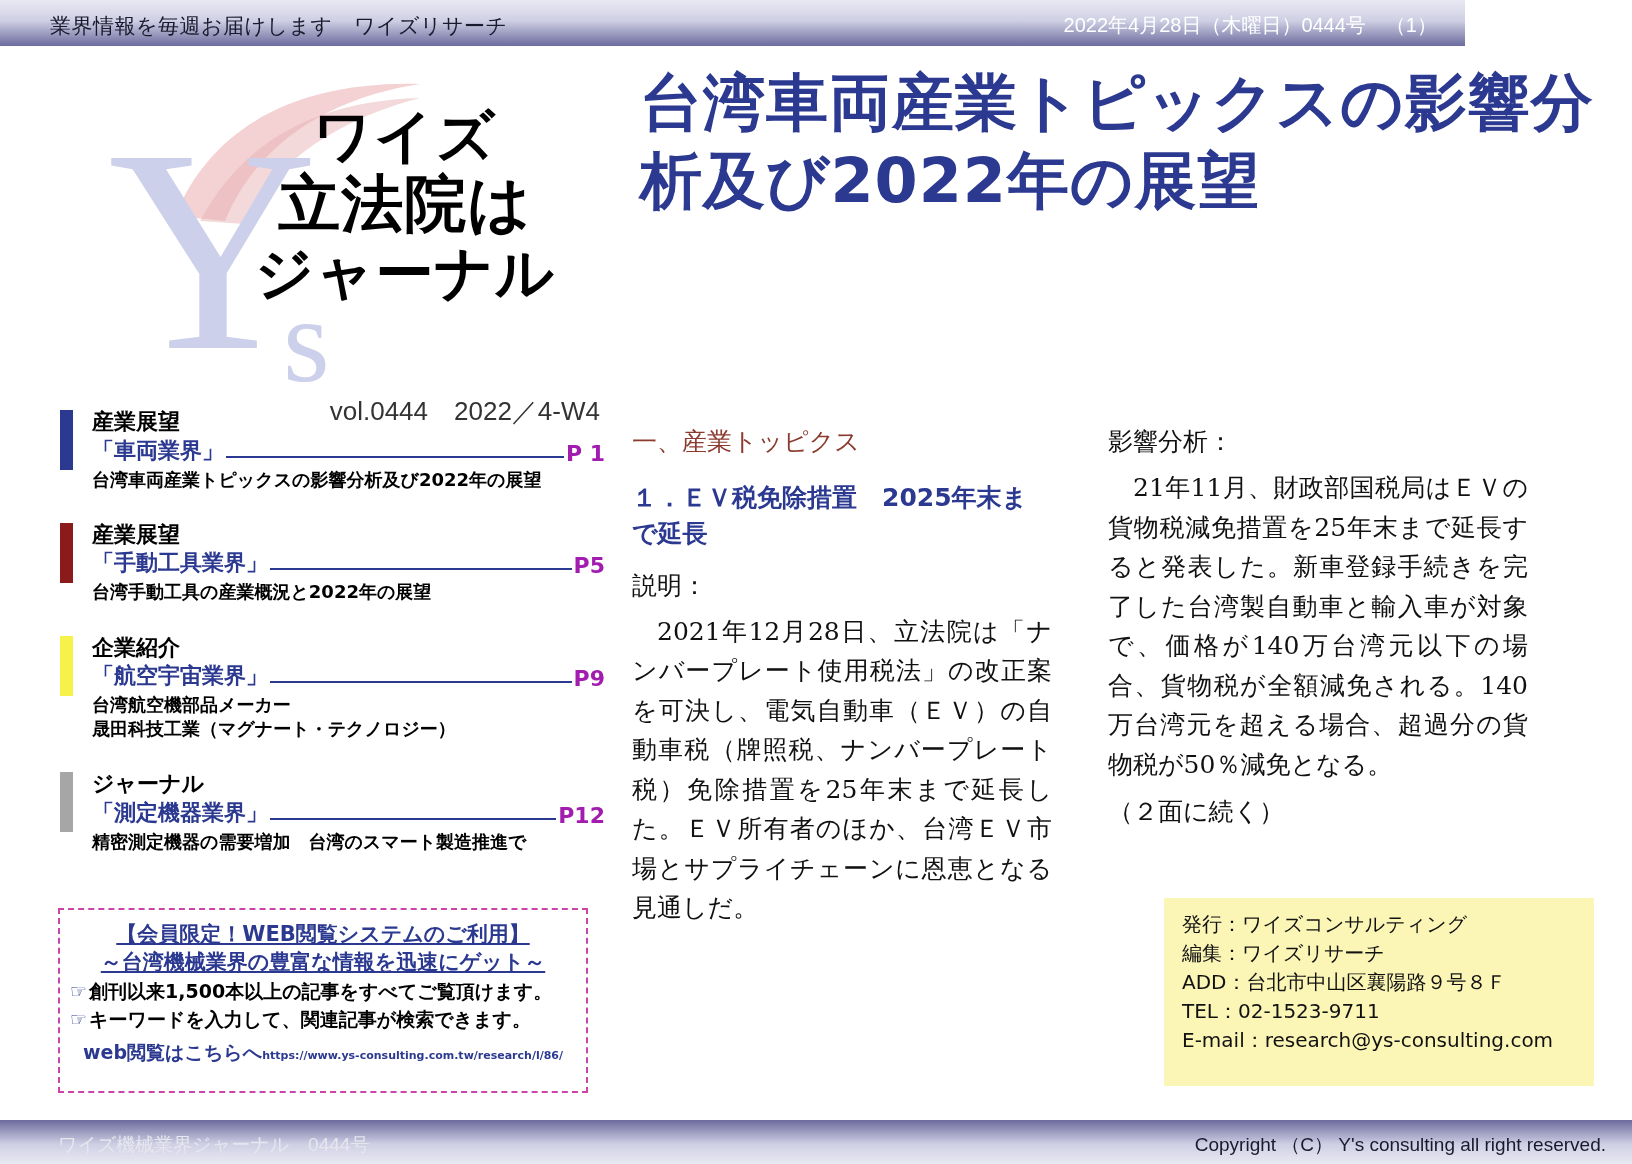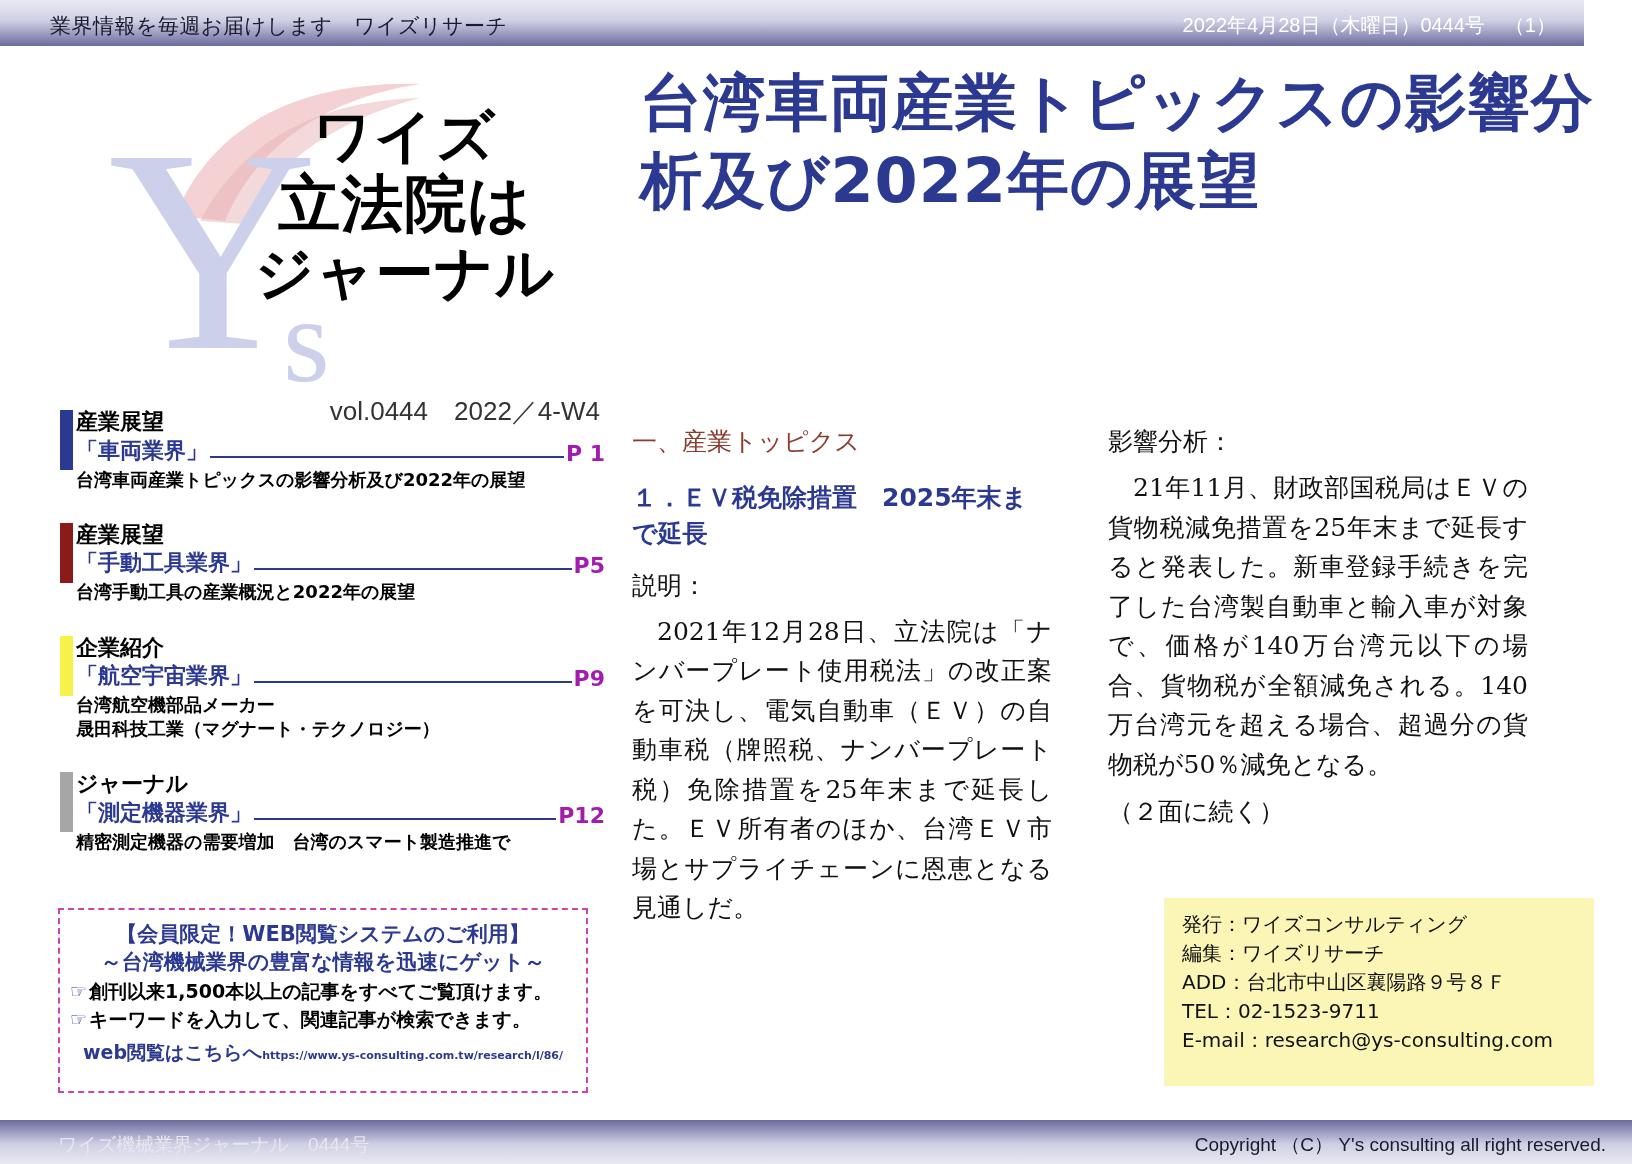--- a/index.html
+++ b/index.html
@@ -12,21 +12,21 @@
     height: 1164px;
     position: relative;
     font-family: "Liberation Sans", sans-serif;
     overflow: hidden;
   }
 
   
   .topbar {
     position: absolute;
     left: 0; top: 0;
-    width: 1584px; height: 46px;
+    width: 1465px; height: 46px;
     background: linear-gradient(to bottom, #e9e9f3 0%, #cfcfe4 45%, #6b6b9e 100%);
   }
   .topbar-left {
     position: absolute;
     left: 50px; top: 12px;
     font-size: 21px;
     color: #1a1a2e;
     letter-spacing: 0.5px;
     white-space: nowrap;
   }
@@ -106,21 +106,21 @@
     line-height: 1.25;
     letter-spacing: 1px;
   }
 
   
   .index {
     position: absolute;
     left: 60px; top: 408px;
     width: 545px;
   }
-  .index-item { position: relative; margin-bottom: 30px; padding-left: 16px; }
+  .index-item { position: relative; margin-bottom: 30px; padding-left: 32px; }
   .index-bar {
     position: absolute;
     left: 0; top: 2px;
     width: 13px; height: 60px;
   }
   .index-cat {
     font-size: 22px; font-weight: bold; color: #000;
     font-family: "DejaVu Sans", sans-serif;
     line-height: 1.25;
   }
@@ -154,20 +154,21 @@
     position: absolute;
     left: 58px; top: 908px;
     width: 530px; height: 185px;
     border: 2px dashed #cc44aa;
     box-sizing: border-box;
     padding: 10px 10px 0 10px;
   }
   .promo-l1, .promo-l2 {
     text-align: center; color: #2b3990; font-weight: bold;
     font-family: "DejaVu Sans", sans-serif;
+    text-decoration: underline;
   }
   .promo-l1 { font-size: 21px; line-height: 1.35; }
   .promo-l2 { font-size: 21px; line-height: 1.35; }
   .promo-b {
     font-size: 19px; color: #000; font-weight: bold;
     font-family: "DejaVu Sans", sans-serif;
     line-height: 1.5;
   }
   .promo-b .hand { color: #2b3990; margin-right: 2px; }
   .promo-web {

